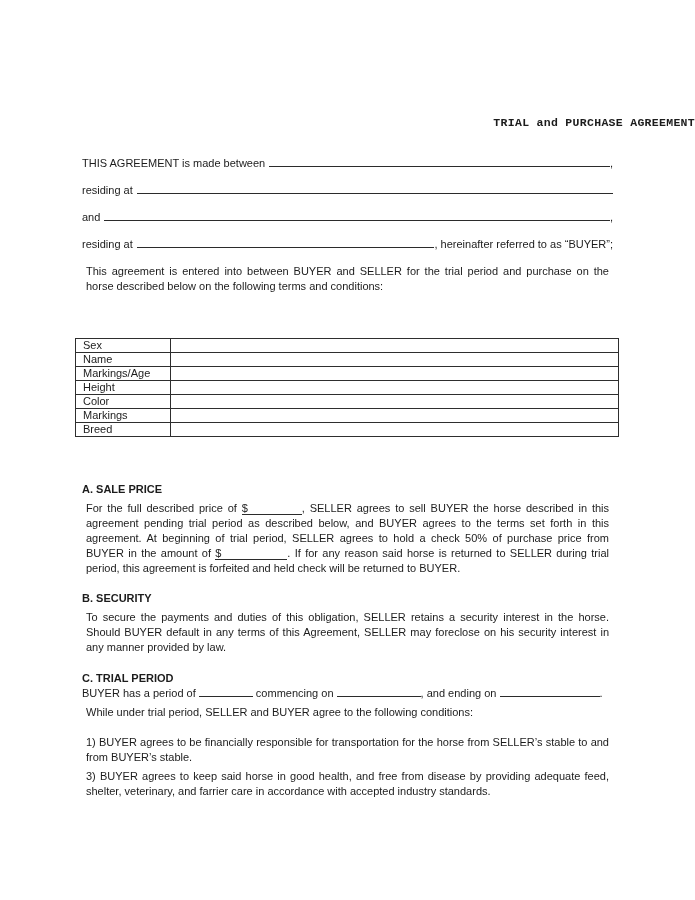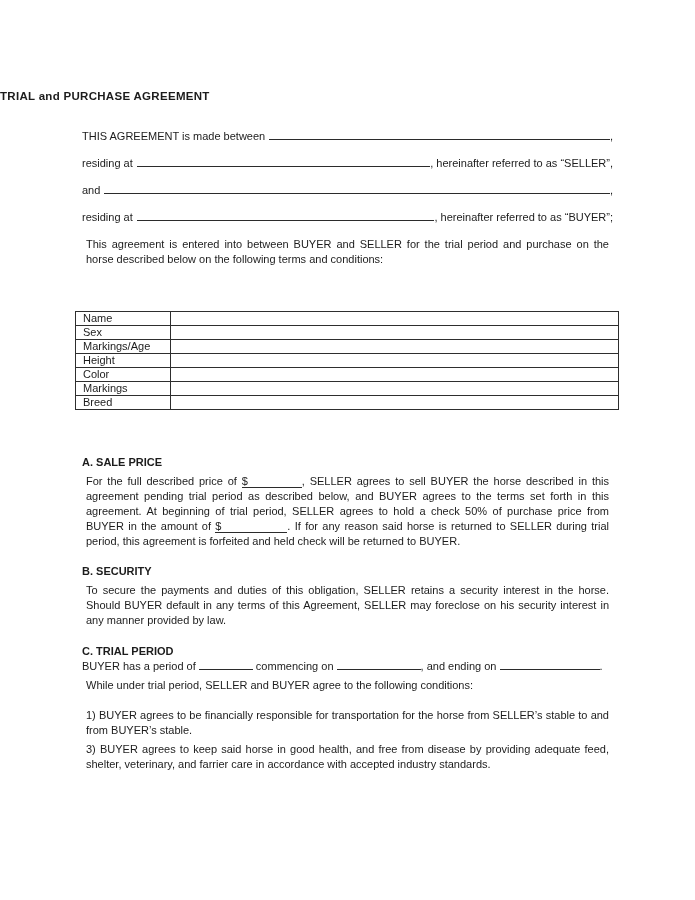--- a/index.html
+++ b/index.html
@@ -3,22 +3,22 @@
 <meta charset="utf-8">
 <style>
   * { box-sizing: border-box; }
   html, body { margin: 0; padding: 0; background: #ffffff; }
   .page {
     width: 695px; height: 900px; background: #ffffff; overflow: hidden;
     font-family: "Liberation Sans", "DejaVu Sans", sans-serif;
     font-size: 11px; color: #1c1c1c;
   }
   .doc-title {
-    margin: 0; padding-top: 90px; text-align: left;
-    font-size: 11.5px; font-weight: bold; letter-spacing: 0.3px;
+    margin: 0; padding-top: 116px; text-align: right;
+    font-size: 11.5px; font-weight: bold; letter-spacing: 0.3px; font-family: Liberation Mono, monospace;
   }
   .content { padding: 0 82px; }
 
   
   .opening { margin-top: 27px; }
   .fill-line { display: flex; align-items: baseline; line-height: 14px; margin-bottom: 13px; }
   .fill-line .pre, .fill-line .post { white-space: pre; flex: 0 0 auto; }
   .blank { flex: 1 1 auto; border-bottom: 1px solid #2b2b2b; margin-left: 4px; height: 0; }
 
   p { margin: 4px; line-height: 15px; text-align: justify; }
@@ -53,44 +53,43 @@
 
     <div class="opening">
       <div class="fill-line">
         <span class="pre">THIS AGREEMENT is made between</span>
         <span class="blank"></span>
         <span class="post">,</span>
       </div>
       <div class="fill-line">
         <span class="pre">residing at</span>
         <span class="blank"></span>
-        <span class="post">, hereinafter referred to as “SELLER”,</span>
       </div>
       <div class="fill-line">
         <span class="pre">and</span>
         <span class="blank"></span>
         <span class="post">,</span>
       </div>
       <div class="fill-line">
         <span class="pre">residing at</span>
         <span class="blank"></span>
         <span class="post">, hereinafter referred to as “BUYER”;</span>
       </div>
     </div>
 
     <p class="intro">This agreement is entered into between BUYER and SELLER for the trial period and purchase on the horse described below on the following terms and conditions:</p>
 
     <table class="horse-table">
       <tbody>
         <tr>
-          <td class="lbl">Name</td>
+          <td class="lbl">Sex</td>
           <td class="val"></td>
         </tr>
         <tr>
-          <td class="lbl">Sex</td>
+          <td class="lbl">Name</td>
           <td class="val"></td>
         </tr>
         <tr>
           <td class="lbl">Markings/Age</td>
           <td class="val"></td>
         </tr>
         <tr>
           <td class="lbl">Height</td>
           <td class="val"></td>
         </tr>

